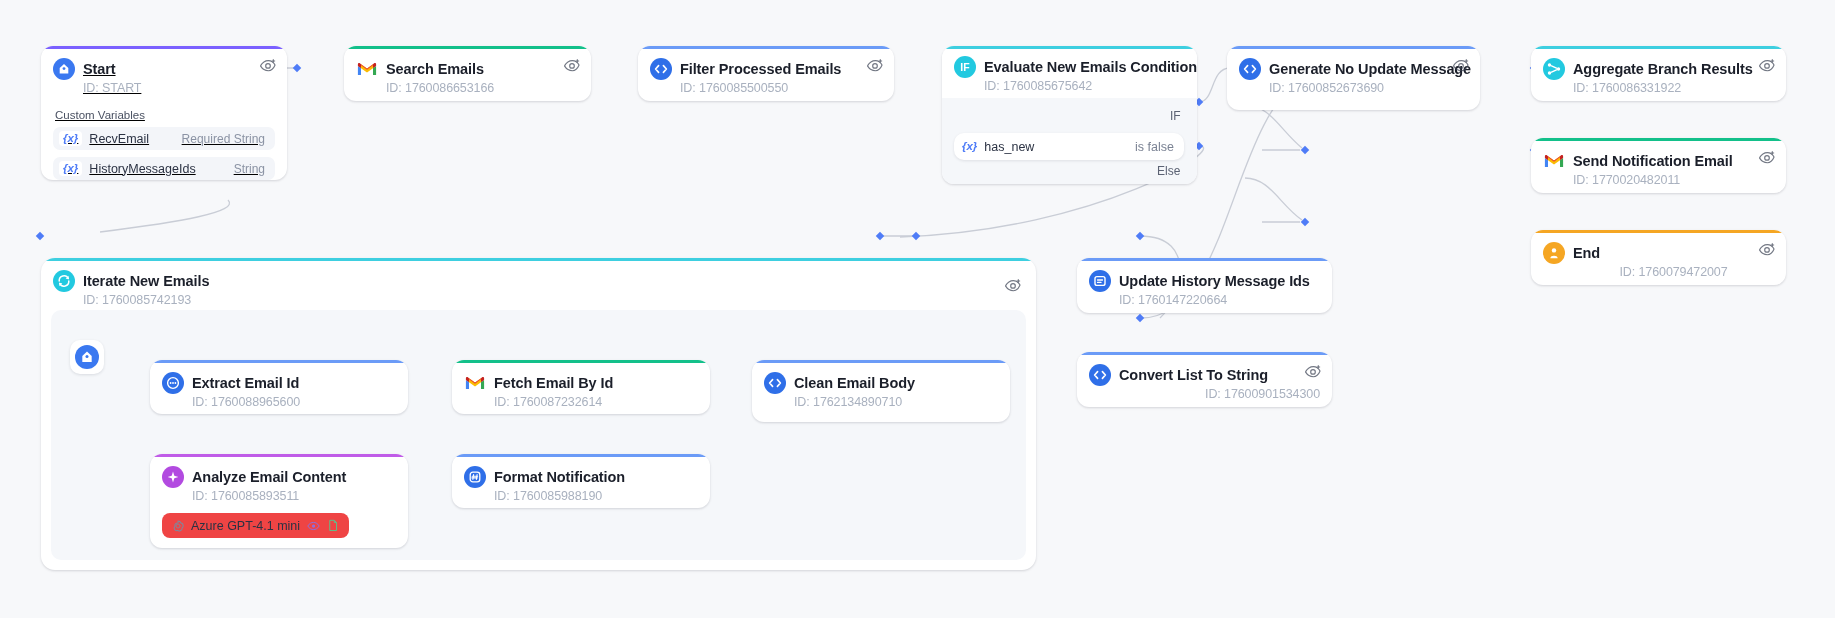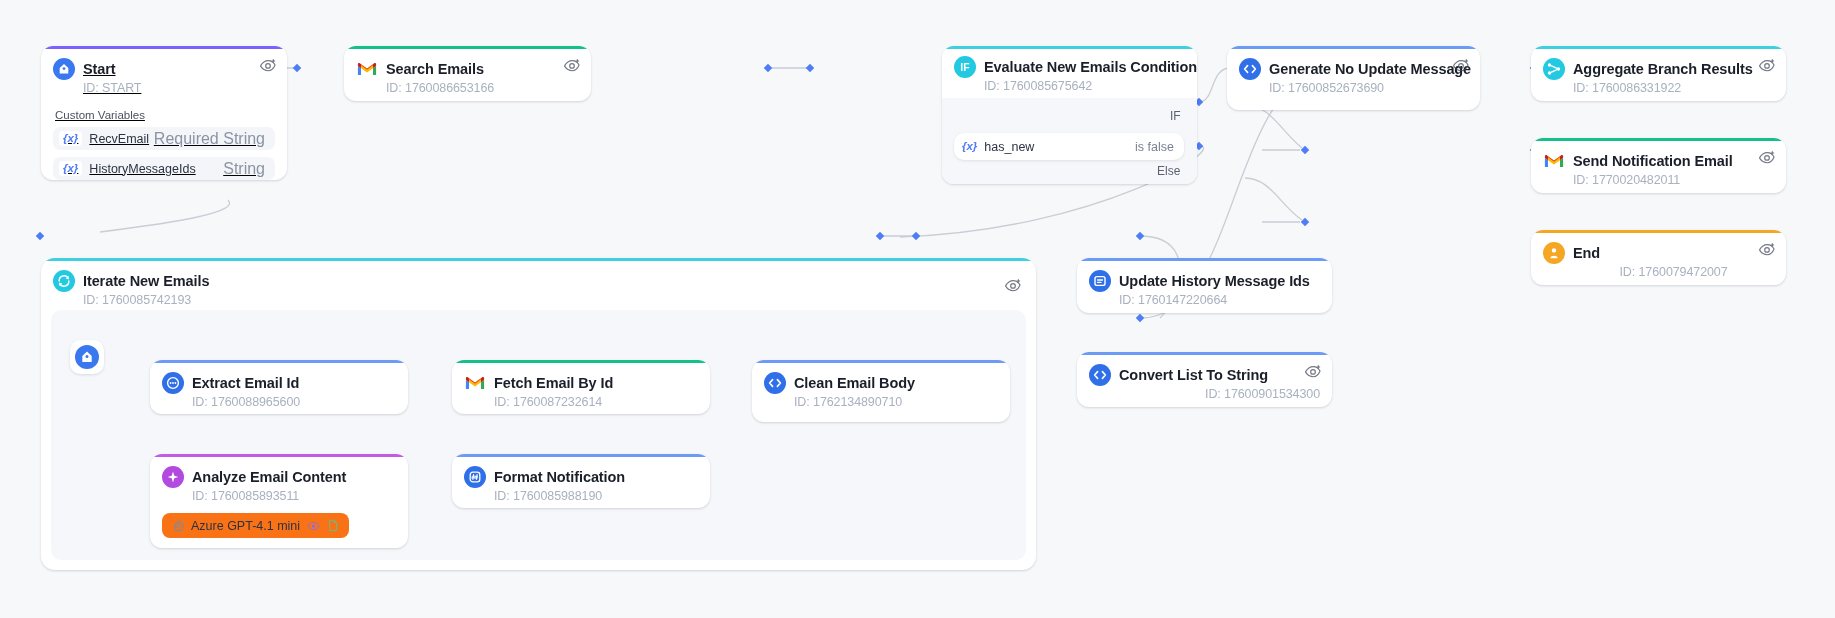--- a/index.html
+++ b/index.html
@@ -49,21 +49,21 @@
   .sectlabel{font-size:11.5px;color:#4a5162;margin:14px 0 6px 2px;font-weight:normal;}
   .varrow{
     background:#f3f5f9;border-radius:7px;height:23px;
     display:flex;align-items:center;justify-content:space-between;
     padding:0 10px 0 6px;margin-bottom:7px;
   }
   .varleft{display:flex;align-items:center;gap:7px;}
   .varx{font-size:11.5px;color:#4f7cf7;font-style:italic;font-weight:bold;
         background:#fff;border-radius:4px;padding:1px 4px;line-height:13px;}
   .varname{font-size:12.5px;color:#2b3243;}
-  .vartype{font-size:16px;color:#8b93a4;}
+  .vartype{font-size:12px;color:#8b93a4;}
 
   
   .condbox{
     position:absolute;background:#fff;border-radius:10px;
     box-shadow:0 1px 3px rgba(16,24,40,.10);
     display:flex;align-items:center;justify-content:space-between;
     padding:0 10px 0 8px;box-sizing:border-box;
   }
   .cond-var{display:flex;align-items:center;gap:7px;}
   .cond-op{font-size:12.5px;color:#7b8394;}
@@ -82,21 +82,21 @@
     background:#f5f7fa;border-radius:10px;
   }
   .loopstart{
     position:absolute;width:34px;height:34px;border-radius:10px;background:#fff;
     box-shadow:0 1px 3px rgba(16,24,40,.12);
     display:flex;align-items:center;justify-content:center;
   }
 
   
   .modelbadge{
-    background:#f97316;border-radius:8px;height:25px;margin-top:10px;
+    background:#ef4444;border-radius:8px;height:25px;margin-top:10px;
     display:flex;align-items:center;gap:6px;padding:0 9px;width:max-content;
   }
   .modeltext{font-size:12.5px;color:#2b3243;}
   .mini{width:14px;height:14px;display:flex;align-items:center;justify-content:center;}
 </style>
 </head>
 <body>
 
 <div id="canvas">
 
@@ -223,20 +223,42 @@
             <path d="M4.4 3.2 L11 8 L17.6 3.2 L17.6 7.6 L11 12.4 L4.4 7.6 Z" fill="#fbbc04"></path>
             <path d="M4.4 3.2 L11 8 L17.6 3.2 L17.6 4.4 L11 9.2 L4.4 4.4 Z" fill="#ea4335"></path>
           </svg>
         </span>
         <span class="ntitle">Search Emails</span>
       </div>
       <div class="nid">ID: 1760086653166</div>
     </div>
   </div>
 
+  <div class="node" style="left:638px;top:46px;width:256px;height:55px;">
+    <span class="accent" style="background:#6b9bf7"></span>
+    <div class="body">
+      <div class="eye">
+        <svg viewBox="0 0 20 18" width="18" height="16">
+          <path d="M1.5,10 C4,5.5 8,4 10.5,4 C13,4 16,5.5 18,9" stroke="#3c4354" stroke-width="1.3" fill="none"></path>
+          <path d="M1.5,10 C4,14 8,15.5 10.5,15.5 C13,15.5 16,13.5 18,9" stroke="#3c4354" stroke-width="1.3" fill="none"></path>
+          <circle cx="10" cy="10" r="2.6" fill="none" stroke="#3c4354" stroke-width="1.3"></circle>
+          <path d="M16,2.5 L16,6.5 M14,4.5 L18,4.5" stroke="#3c4354" stroke-width="1.3"></path>
+        </svg>
+      </div>
+      <div class="nrow">
+        <span class="ic" style="background:#2f6fe8">
+          <svg viewBox="0 0 22 22" width="22" height="22">
+            <path d="M8.6 7.6 L5.6 11 L8.6 14.4 M13.4 7.6 L16.4 11 L13.4 14.4" stroke="#fff" stroke-width="1.6" fill="none" stroke-linecap="round" stroke-linejoin="round"></path>
+          </svg>
+        </span>
+        <span class="ntitle">Filter Processed Emails</span>
+      </div>
+      <div class="nid">ID: 1760085500550</div>
+    </div>
+  </div>
 
   <div class="node" style="left:942px;top:46px;width:255px;height:138px;">
     <span class="accent" style="background:#3ecfe0"></span>
     <div class="body" style="background:#f5f7fa;height:100%;">
       <div class="nrow">
         <span class="ic" style="background:#22c9e0">
           <svg viewBox="0 0 22 22" width="22" height="22">
             <text x="11" y="15" font-family="Liberation Sans, sans-serif" font-size="10.5" font-weight="bold" fill="#fff" text-anchor="middle">IF</text>
           </svg>
         </span>

